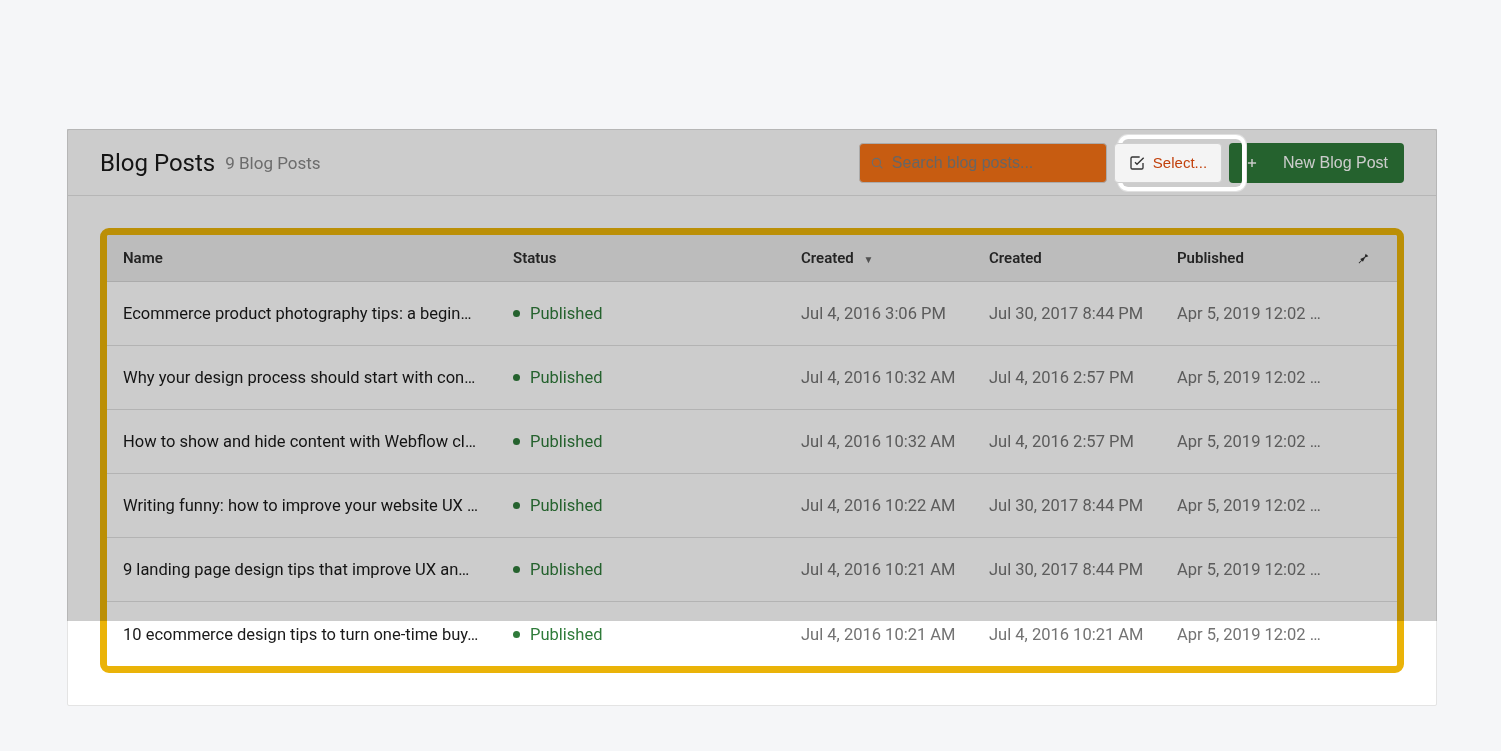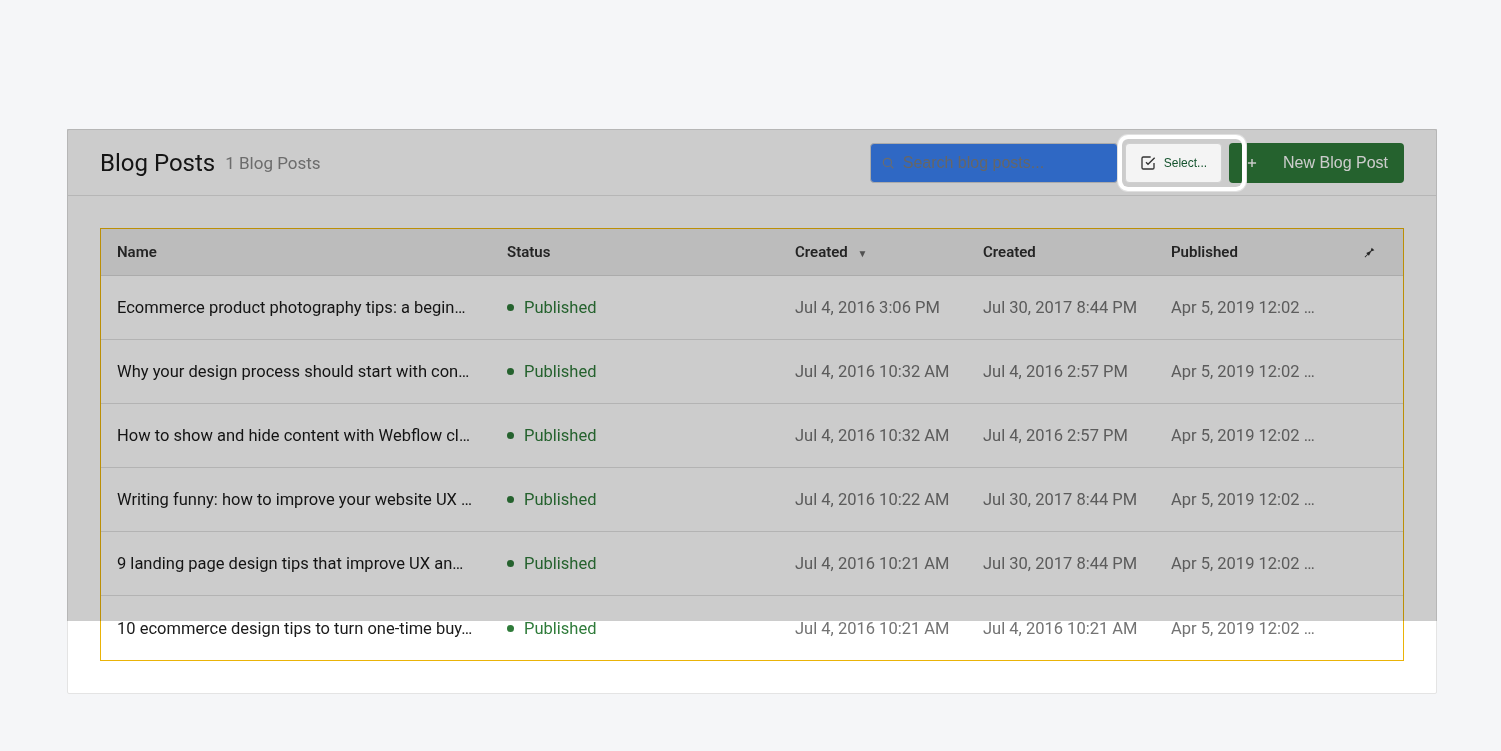--- a/index.html
+++ b/index.html
@@ -50,21 +50,21 @@
   .header-right {
     margin-left: auto;
     display: flex;
     align-items: center;
     gap: 7px;
   }
   .search-wrap {
     position: relative;
     width: 248px;
     height: 40px;
-    background: #3b82f6;
+    background: #f97316;
     border: 1px solid #d6d6d6;
     border-radius: 4px;
     display: flex;
     align-items: center;
     padding: 0 10px 0 32px;
   }
   .search-icon {
     position: absolute;
     left: 10px;
     top: 50%;
@@ -82,22 +82,22 @@
   .search-input::placeholder { color: #808080; }
   .select-btn {
     height: 40px;
     background: #f4f4f4;
     border: 1px solid #cfcfcf;
     border-radius: 4px;
     padding: 0 14px;
     display: flex;
     align-items: center;
     gap: 8px;
-    font-size: 12px;
-    color: #14532d;
+    font-size: 15px;
+    color: #c2410c;
     cursor: pointer;
     position: relative;
     z-index: 10;
   }
   .select-highlight {
     position: absolute;
     box-shadow: 0 0 0 4px #fff, 0 0 0 5px #e0e0e0;
     border-radius: 6px;
     z-index: 9;
     pointer-events: none;
@@ -113,22 +113,22 @@
     align-items: center;
     gap: 24px;
     font-size: 16px;
     cursor: pointer;
   }
   .body-pad {
     padding: 32px;
   }
   .table {
     width: 100%;
-    border: 1px solid #eab308;
-    border-radius: 0;
+    border: 7px solid #eab308;
+    border-radius: 9px;
     overflow: hidden;
   }
   .thead {
     display: flex;
     background: #ececec;
     height: 47px;
     align-items: center;
     font-size: 15px;
     color: #2e2e2e;
     font-weight: 600;
@@ -182,21 +182,21 @@
     padding-right: 10px;
   }
   svg { display: block; }
 </style>
 </head>
 <body>
 
 <div class="panel">
   <div class="header">
     <span class="title">Blog Posts</span>
-    <span class="subtitle">1 Blog Posts</span>
+    <span class="subtitle">9 Blog Posts</span>
 
     <div class="header-right">
       <div class="search-wrap">
         <span class="search-icon">
           <svg width="14" height="14" viewBox="0 0 24 24" fill="none" stroke="currentColor" stroke-width="2">
               <circle cx="11" cy="11" r="7"></circle>
               <line x1="21" y1="21" x2="16.65" y2="16.65"></line>
             </svg>
         </span>
         <input class="search-input" type="text" placeholder="Search blog posts..." style="">

